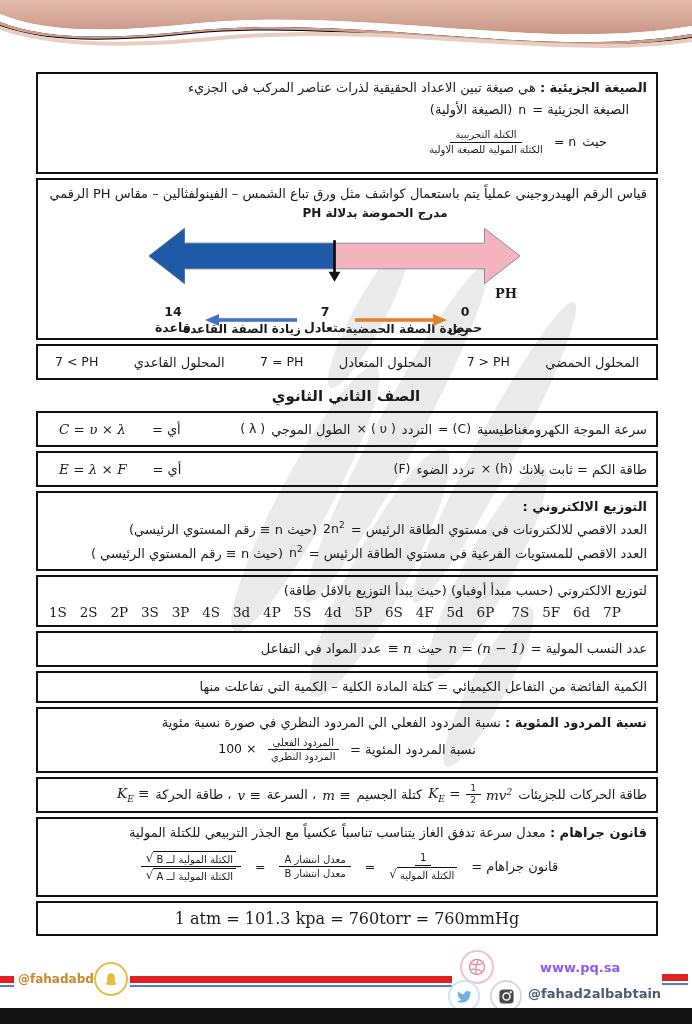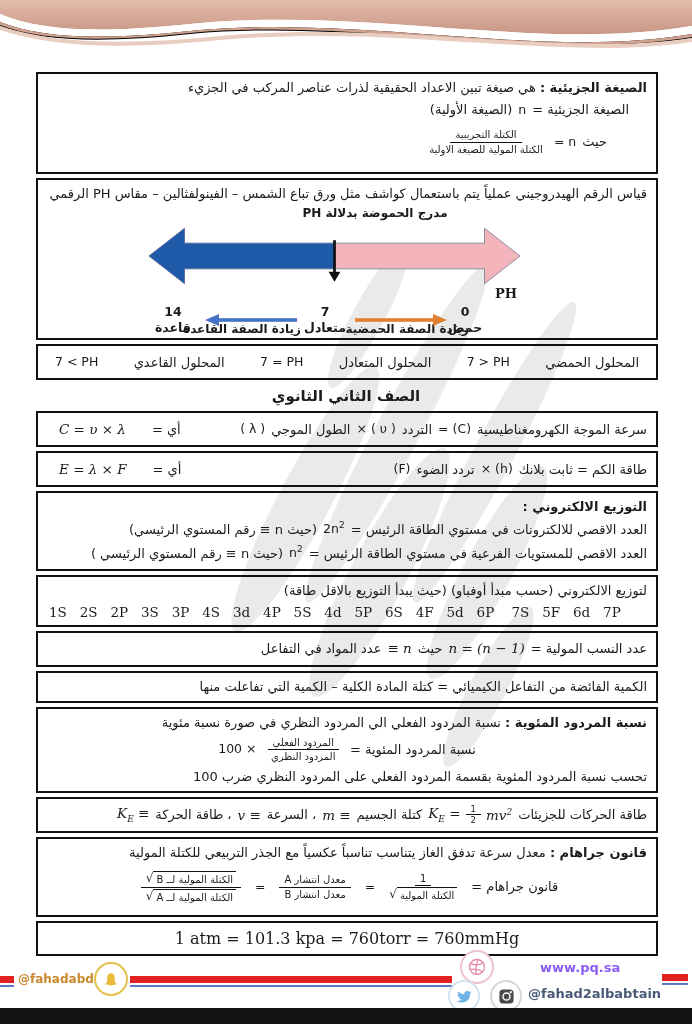--- a/index.html
+++ b/index.html
@@ -246,21 +246,20 @@
       <span class="bold">نسبة المردود المئوية :</span><span> نسبة المردود الفعلي الي المردود النظري في صورة نسبة مئوية</span>
     </div>
     <div class="prow center" style="min-height:34px">
         <span dir="rtl" class="ar">نسبة المردود المئوية =</span>
         <span class="frac">
           <span class="ftop" dir="auto">المردود الفعلي</span>
           <span class="fbot" dir="auto">المردود النظري</span>
         </span>
         <span dir="ltr" class="math up">100 ×</span>
       </div>
-    <div class="line">تحسب نسبة المردود المئوية بقسمة المردود الفعلي على المردود النظري ضرب 100</div>
   </div>
 
   <div class="box">
     <div class="prow">
         <span dir="rtl" class="ar">طاقة الحركات للجزيئات</span>
         <span class="grp">
           <span dir="ltr" class="math">K<sub>E</sub> =</span>
           <span class="frac mini">
             <span class="ftop" dir="auto">1</span>
             <span class="fbot" dir="auto">2</span>

